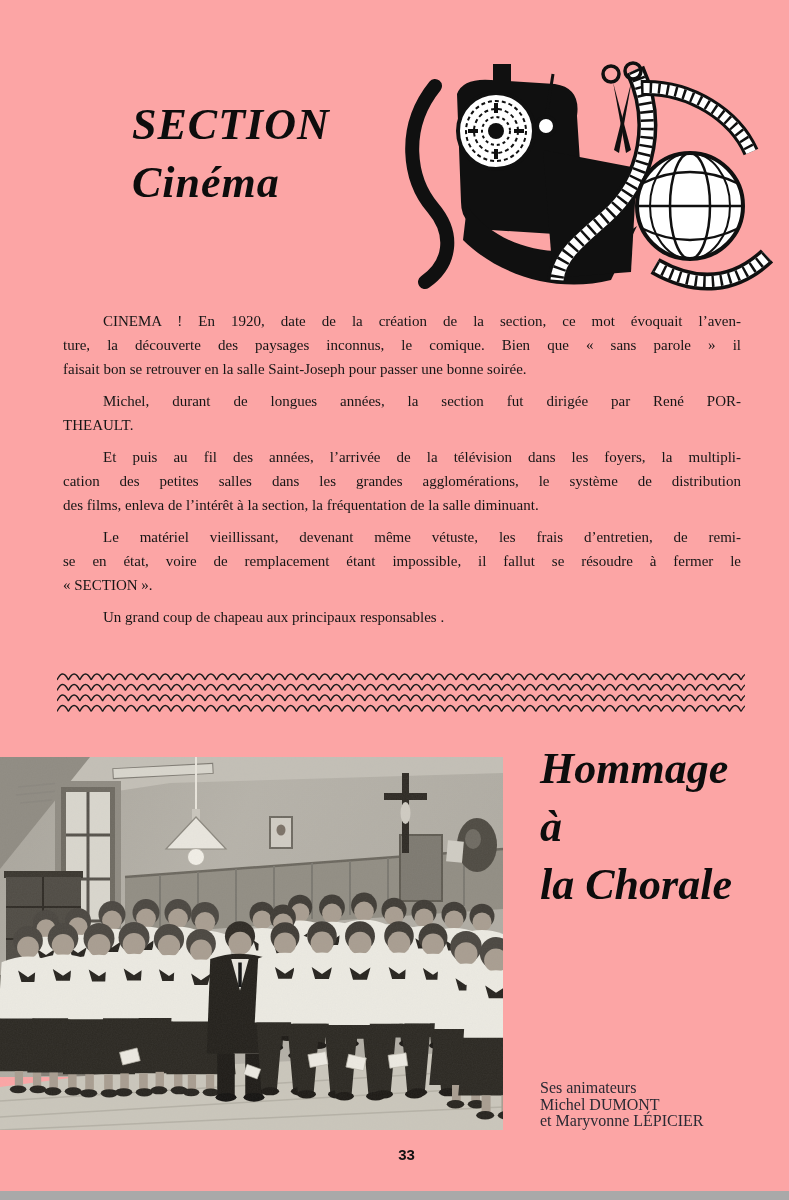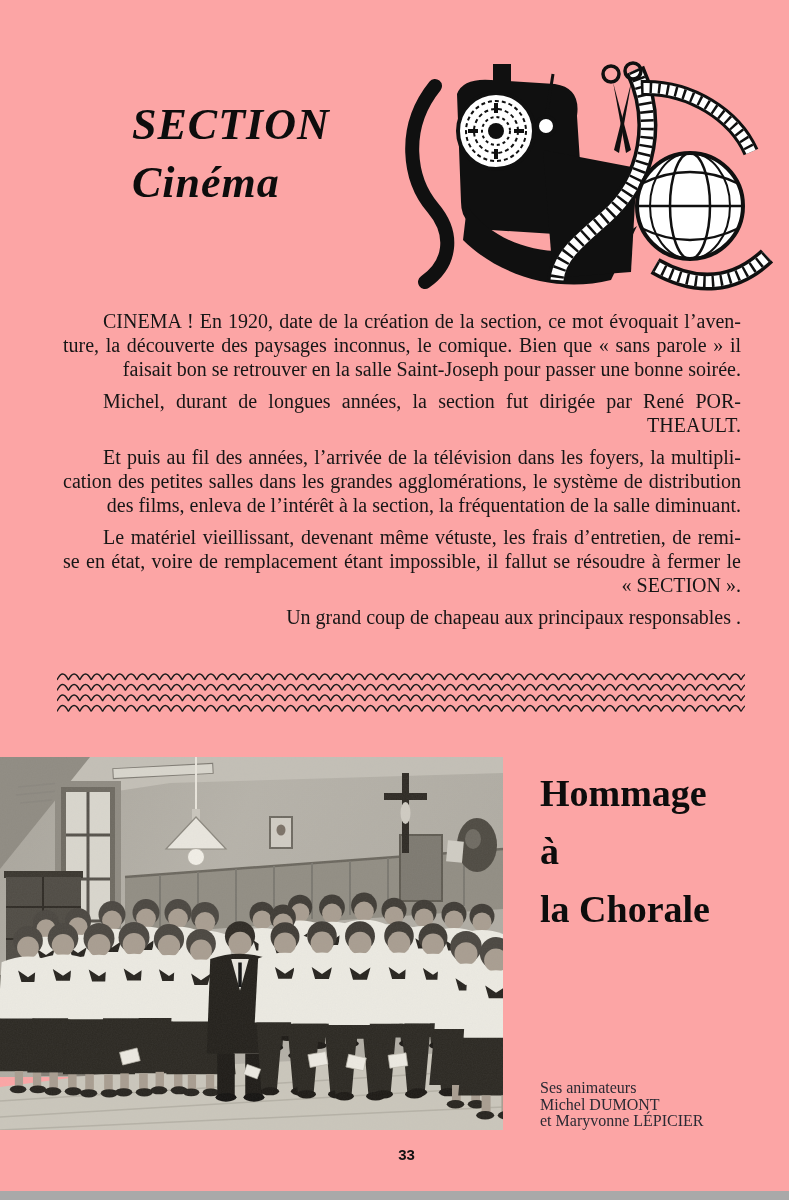--- a/index.html
+++ b/index.html
@@ -6,32 +6,32 @@
   .page{
     position:relative;width:789px;height:1200px;margin:0 auto;
     background:#fca5a5;overflow:hidden;
     font-family:"Liberation Serif", serif;color:#151515;
   }
   
   .sec-title{position:absolute;left:132px;top:96px;font-weight:bold;font-style:italic;
     font-size:44px;line-height:58px;color:#0d0d0d;letter-spacing:1px;}
   
   .bodytext{position:absolute;left:63px;top:309px;width:678px;
-    font-size:20px;line-height:24px;color:#161616;}
+    font-size:15px;line-height:24px;color:#161616;}
   .para{margin:0 0 8px 0;}
-  .para .line{text-align:right;}
+  .para .line{text-align:left;}
   .para .line.jfull{text-align:justify;text-align-last:justify;}
   .para .line.first{text-indent:40px;}
   
   .divider{position:absolute;left:57px;top:672px;}
   
   .photo{position:absolute;left:0;top:757px;width:503px;height:373px;}
   
-  .hommage{position:absolute;left:540px;top:764px;font-weight:bold;
-    font-size:38px;line-height:58px;color:#0d0d0d;}
+  .hommage{position:absolute;left:540px;top:740px;font-weight:bold;font-style:italic;
+    font-size:44px;line-height:58px;color:#0d0d0d;}
   
   .caption{position:absolute;left:540px;top:1080px;
     font-size:16px;line-height:16.5px;color:#2a2a33;}
   
   .pagenum{position:absolute;left:0;top:1146px;width:789px;text-align:center;
     font-family:"Liberation Sans", sans-serif;font-weight:bold;font-size:15px;color:#111;padding-left:12px;}
   
   .scan-edge{position:absolute;left:0;top:1191px;width:789px;height:9px;background:#a9a9a9;}
 </style>
 </head>

